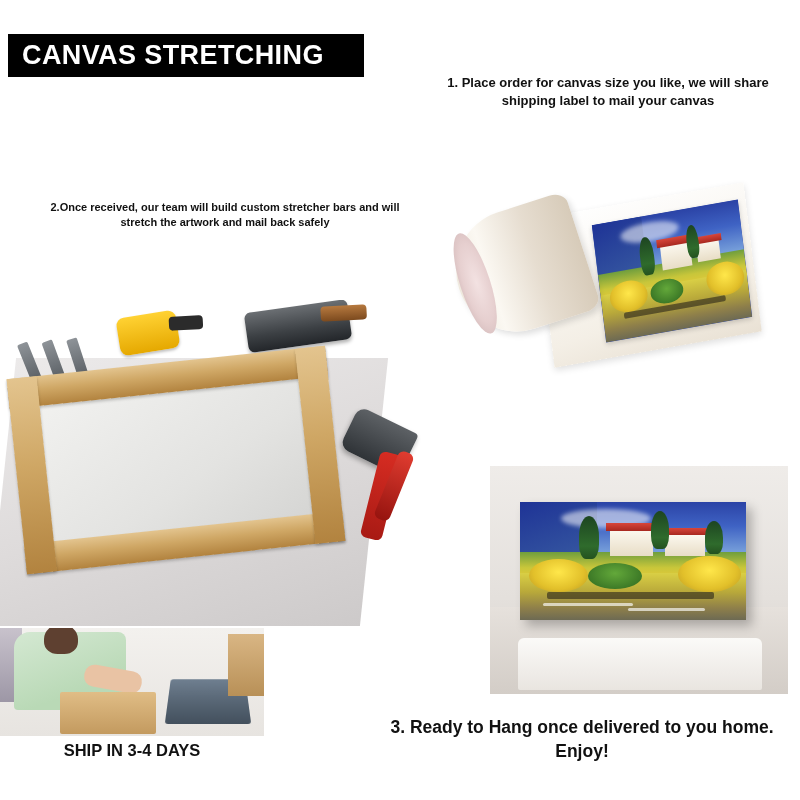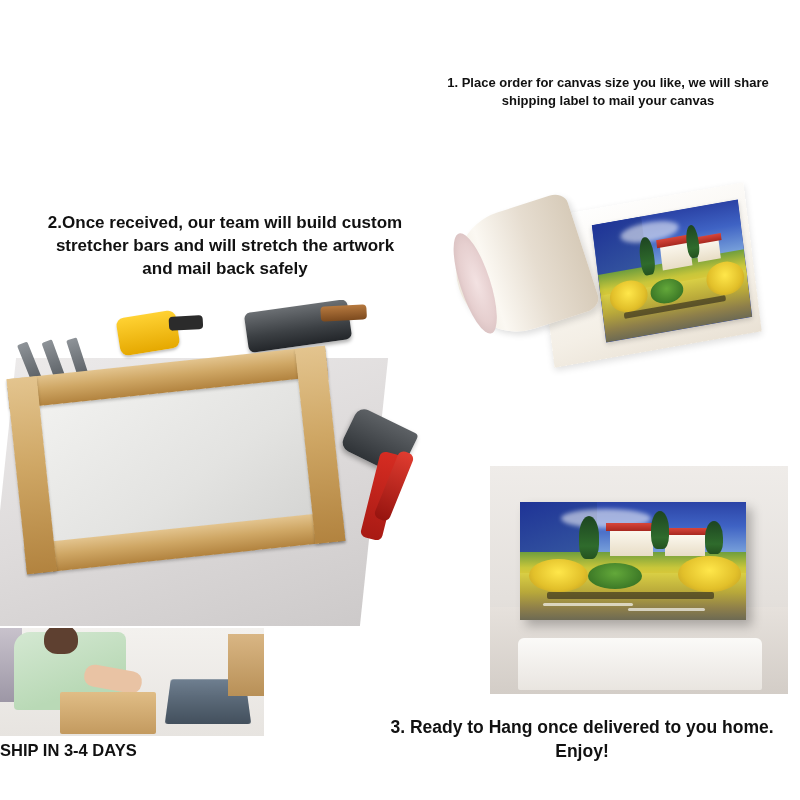--- a/index.html
+++ b/index.html
@@ -55,37 +55,38 @@
 
   #step1-text {
     left: 432px;
     top: 74px;
     width: 352px;
     font-size: 13px;
   }
 
   #step2-text {
     left: 40px;
-    top: 212px;
+    top: 200px;
     width: 370px;
-    font-size: 17px;
+    font-size: 11px;
   }
 
   #step3-text {
     left: 382px;
     top: 716px;
     width: 400px;
     font-size: 17.5px;
   }
 
   #ship-text {
     position: absolute;
     left: 0px;
     top: 741px;
     width: 264px;
+    text-align: center;
     font-size: 16.5px;
     font-weight: bold;
     color: #111111;
   }
 
   
   .photo {
     position: absolute;
     overflow: hidden;
   }
@@ -422,20 +423,21 @@
     top: 6px;
     width: 36px;
     height: 62px;
     background: linear-gradient(180deg,#d9b684 0%, #b89057 100%);
   }
 </style>
 </head>
 <body>
 
 <div class="title-block">
+  <div class="title-bar">CANVAS STRETCHING</div>
 </div>
 
 <div class="step-text" id="step1-text">1.   Place order for canvas size you like, we will share shipping label to mail your canvas</div>
 
 <div class="photo" id="photo-rolled-canvas">
   <div class="roll-sheet"></div>
   <div class="painting roll-art">
     <div class="pt-sky"></div>
     <div class="pt-sky2"></div>
     <div class="pt-cloud"></div>

